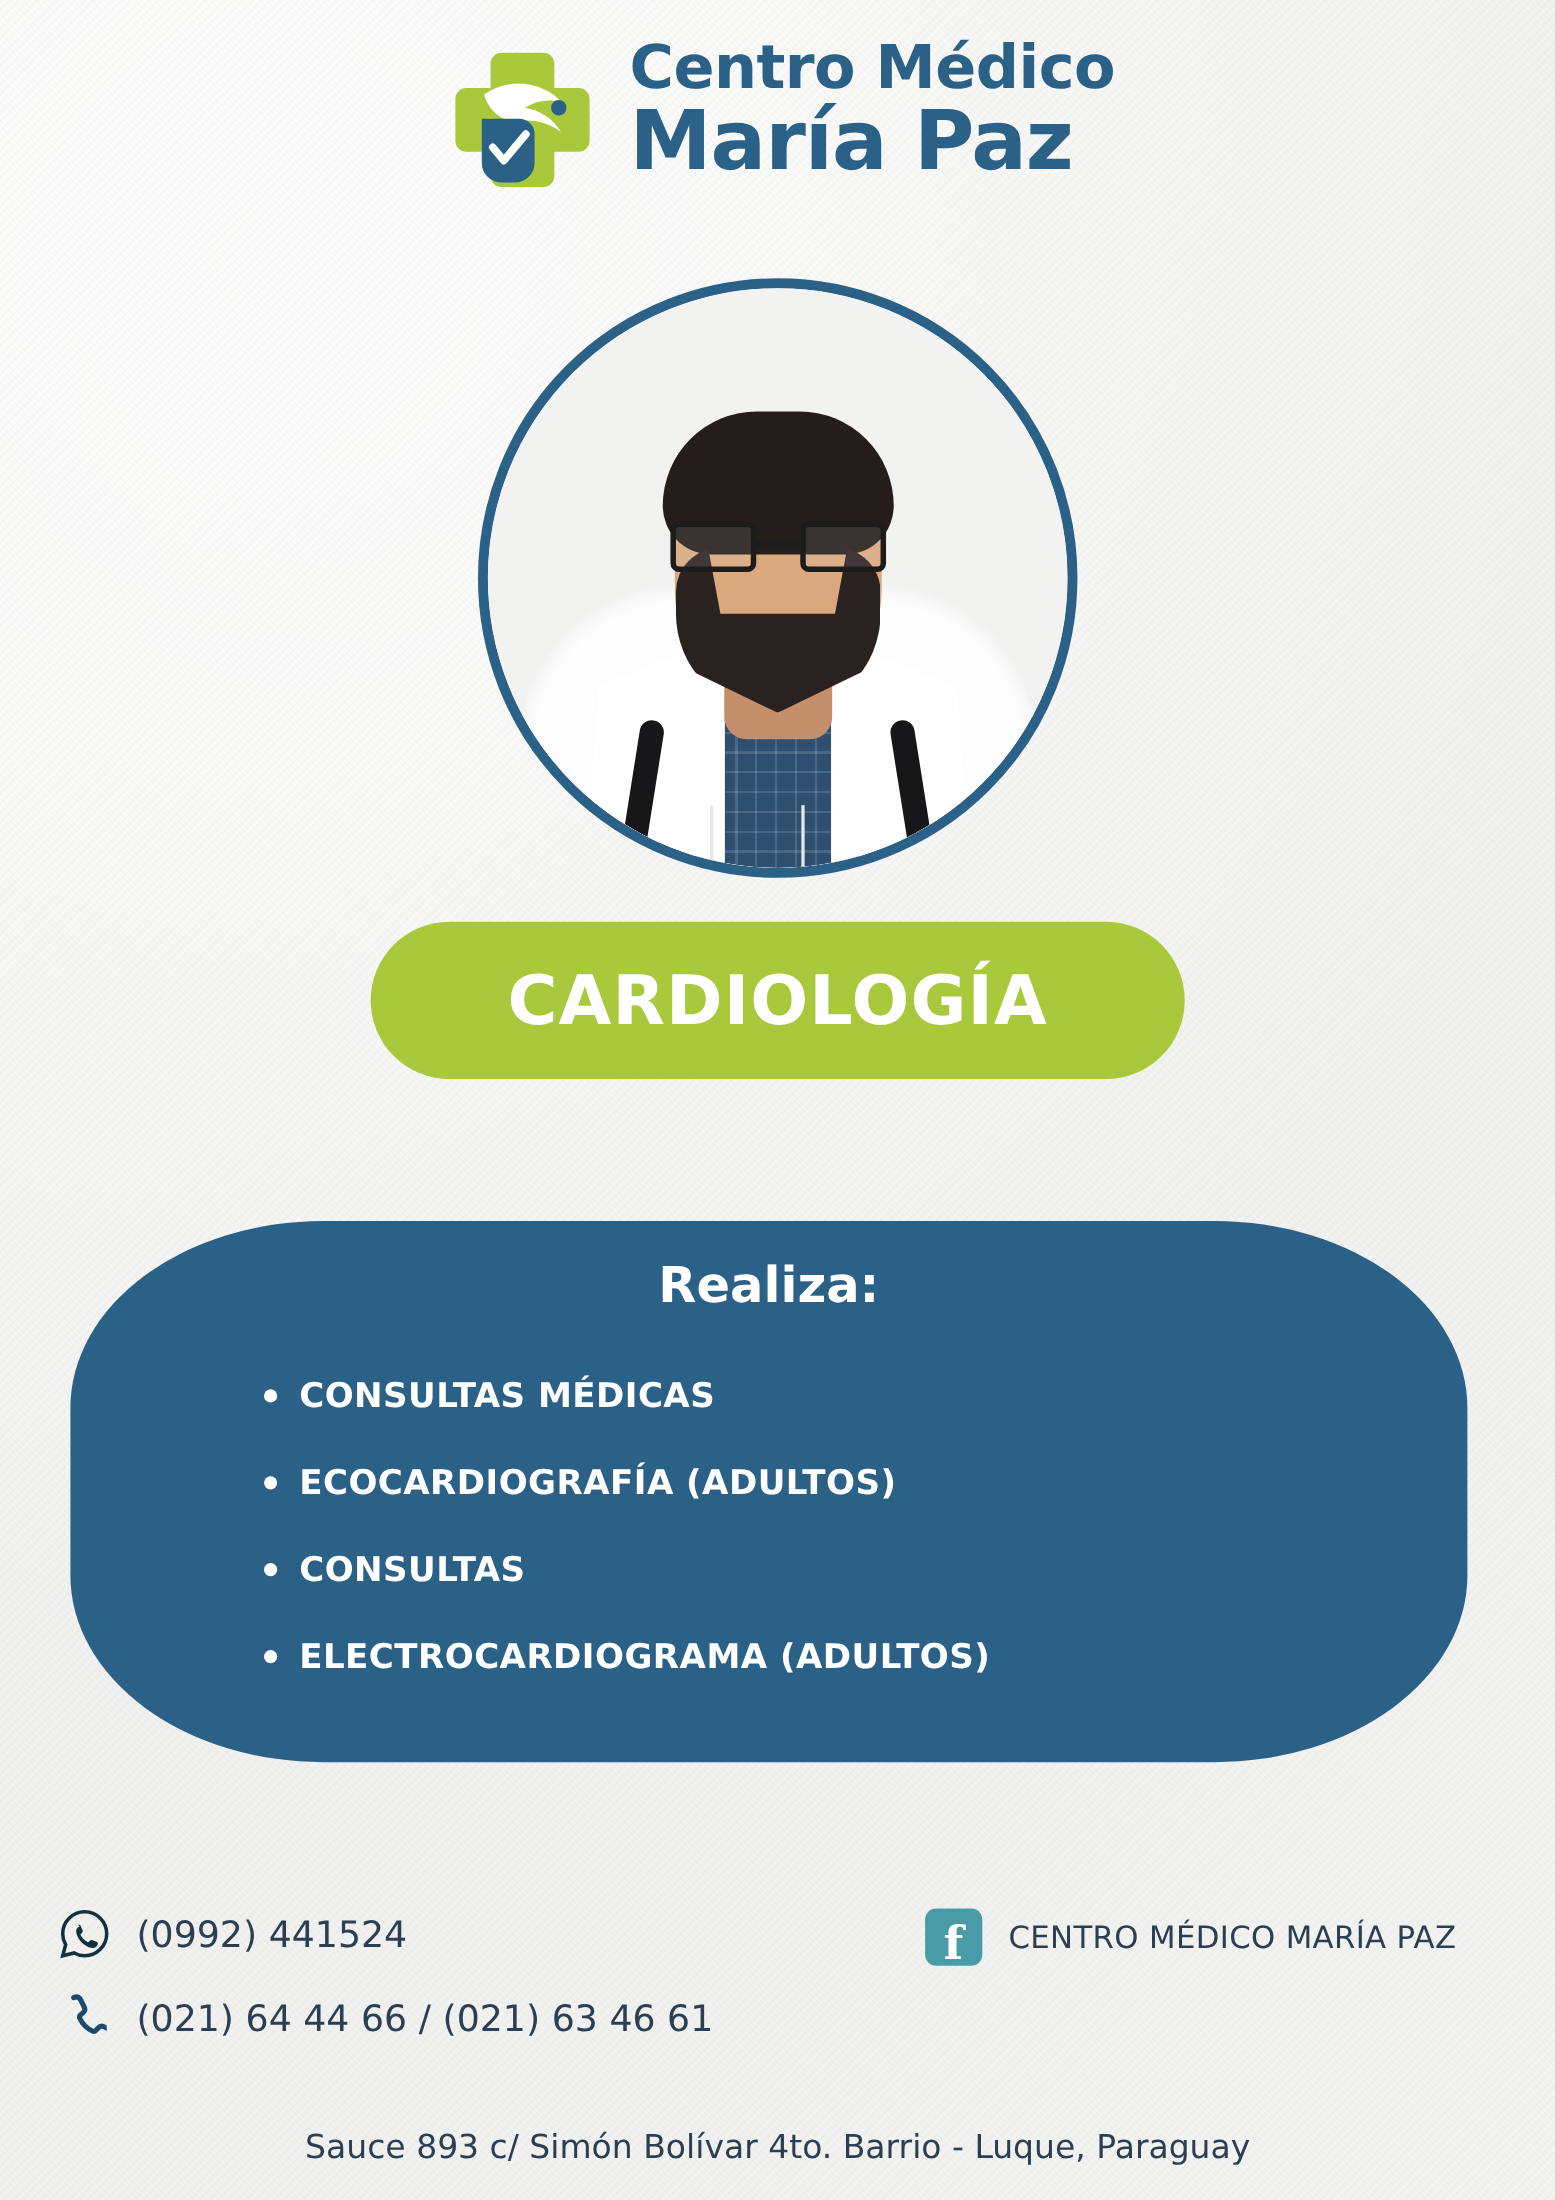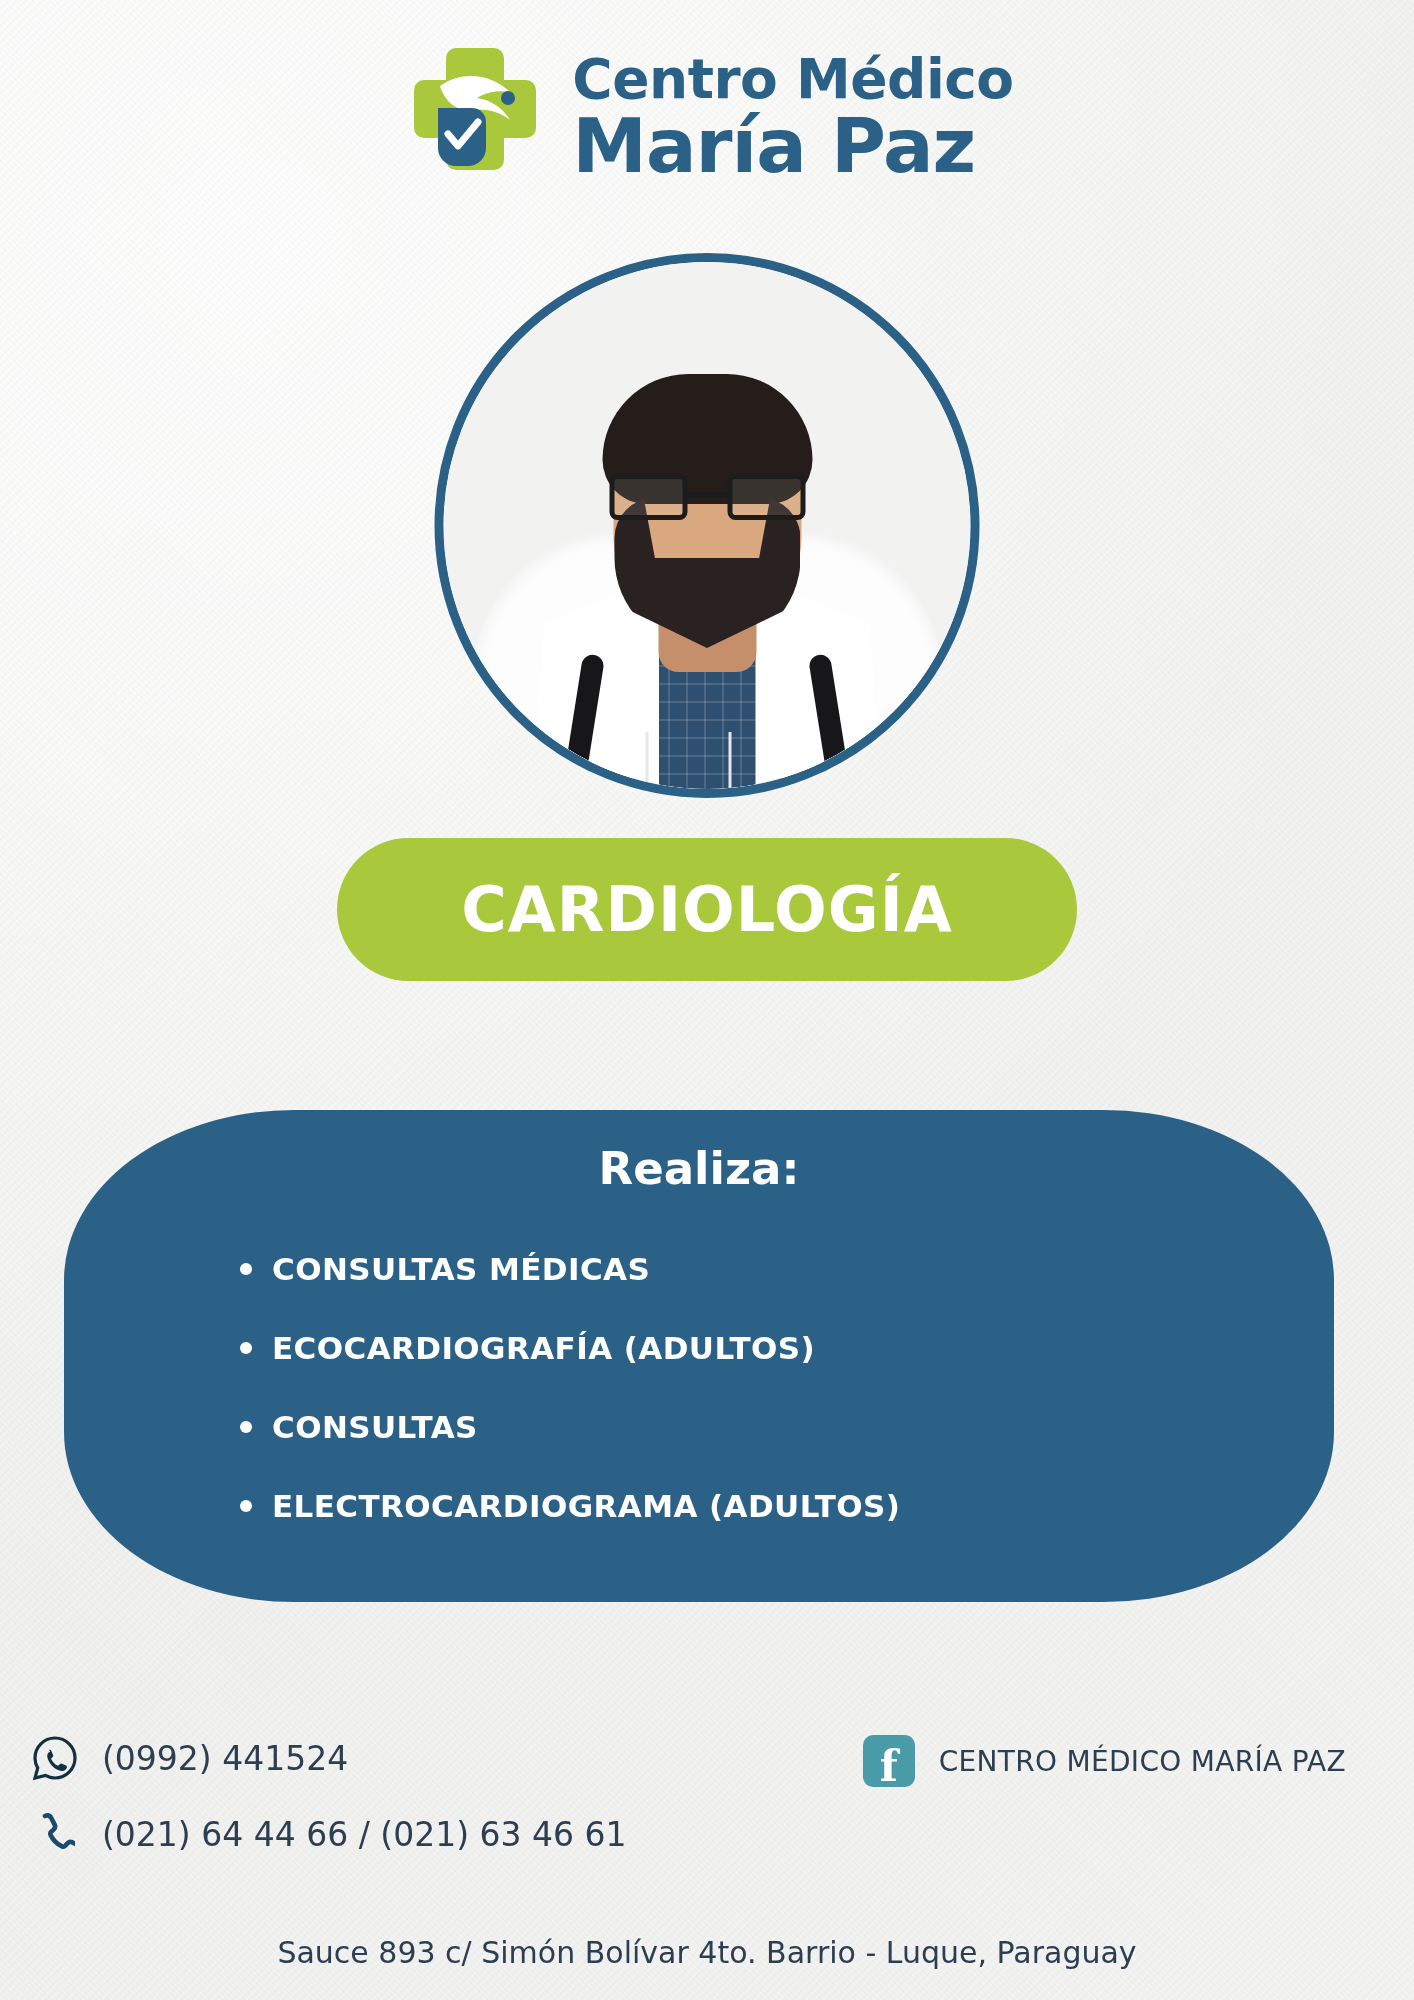--- a/index.html
+++ b/index.html
@@ -30,21 +30,21 @@
   }
 
   
   .header {
     position: absolute;
     top: 34px;
     left: 0;
     width: 100%;
     display: flex;
     justify-content: center;
-    align-items: flex-end;
+    align-items: flex-start;
     gap: 22px;
   }
   .logo-mark {
     position: relative;
     width: 150px;
     height: 150px;
     flex: none;
   }
   .brand {
     display: flex;
@@ -223,21 +223,21 @@
     width: 12px; height: 12px; border-radius: 50%; background: #ffffff;
     flex: none; margin-left: 56px;
   }
 
   
   .contact {
     position: absolute;
     top: 1735px;
     left: 0;
     width: 100%;
-    padding: 0 32px;
+    padding: 0 54px;
   }
   .contact-cols { display: flex; justify-content: space-between; }
   .col { display: flex; flex-direction: column; gap: 30px; }
   .col.right { margin-right: 36px; }
   .contact-row { display: flex; align-items: center; gap: 24px; }
   .contact-text { font-size: 33px; color: #2b3e52; }
   .contact-text.small { font-size: 28px; letter-spacing: 0.3px; }
   .ic { width: 46px; height: 46px; flex: none; display: flex; align-items: center; justify-content: center; }
   .ic-fb {
     width: 52px; height: 52px; border-radius: 10px;

